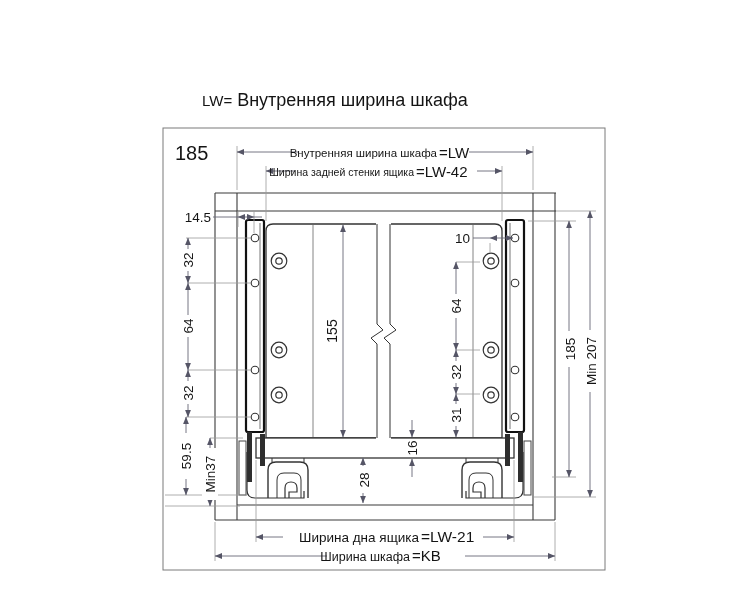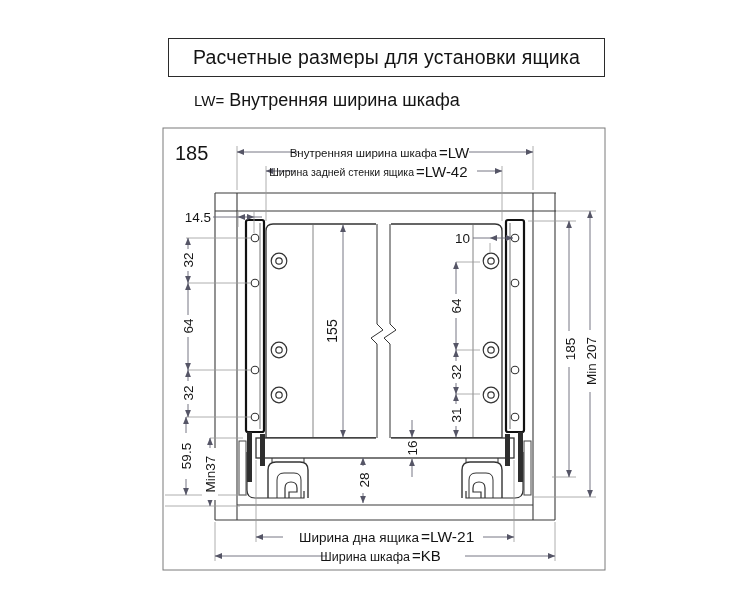--- a/index.html
+++ b/index.html
@@ -1,44 +1,41 @@
 <!DOCTYPE html>
 <html><head>
 <meta charset="utf-8">
 <style>
   html,body{margin:0;padding:0;background:#fff;}
   .stage{position:relative;width:750px;height:600px;background:#fff;overflow:hidden;
          font-family:"Liberation Sans",sans-serif;color:#141414;}
   .title-box{position:absolute;left:168px;top:38px;width:435px;height:37px;
              border:1.5px solid #2b2b2b;display:flex;align-items:center;justify-content:center;
              font-size:19.5px;letter-spacing:.2px;background:#fff;}
-  .subtitle{position:absolute;left:194px;top:90px;font-size:18px;}
+  .subtitle{position:absolute;left:202px;top:90px;font-size:18px;}
   .subtitle .pre{font-size:15px;}
   svg text{font-family:"Liberation Sans",sans-serif;fill:#151515;}
   .ln{stroke:#3a3a3a;stroke-width:1.1;fill:none;}
   .pnl{stroke:#333;stroke-width:1.3;fill:#fff;}
   .thin{stroke:#777;stroke-width:.9;fill:none;}
   .ext{stroke:#999;stroke-width:.8;fill:none;}
   .dim,.dimE,.lead{stroke:#667;stroke-width:.9;fill:none;}
   .dim{marker-start:url(#arr);marker-end:url(#arr);}
   .dimE{marker-end:url(#arr);}
   .wr{fill:#fff;stroke:none;}
   .t10{font-size:10.5px;} .t11{font-size:11.5px;} .t12{font-size:12.5px;}
   .t13{font-size:13.5px;} .t14{font-size:14px;}  .t15{font-size:15px;}
   .t155{font-size:15.5px;} .t20{font-size:20px;}
   .mid{text-anchor:middle;} .end{text-anchor:end;}
 </style>
 </head>
 <body>
 
 <div class="stage">
 
-  <div class="title-box">
-    <span>Расчетные размеры для установки ящика</span>
-  </div>
 
   <div class="subtitle"><span class="pre">LW=</span><span> Внутренняя ширина шкафа</span></div>
 
   <svg width="750" height="600" viewBox="0 0 750 600">
     <defs>
       <marker id="arr" viewBox="0 0 8 8" markerWidth="8" markerHeight="8" refX="7" refY="4" orient="auto-start-reverse" markerUnits="userSpaceOnUse">
         <path d="M0,1.1 L7.2,4 L0,6.9 Z" fill="#556"></path>
       </marker>
     </defs>
 

